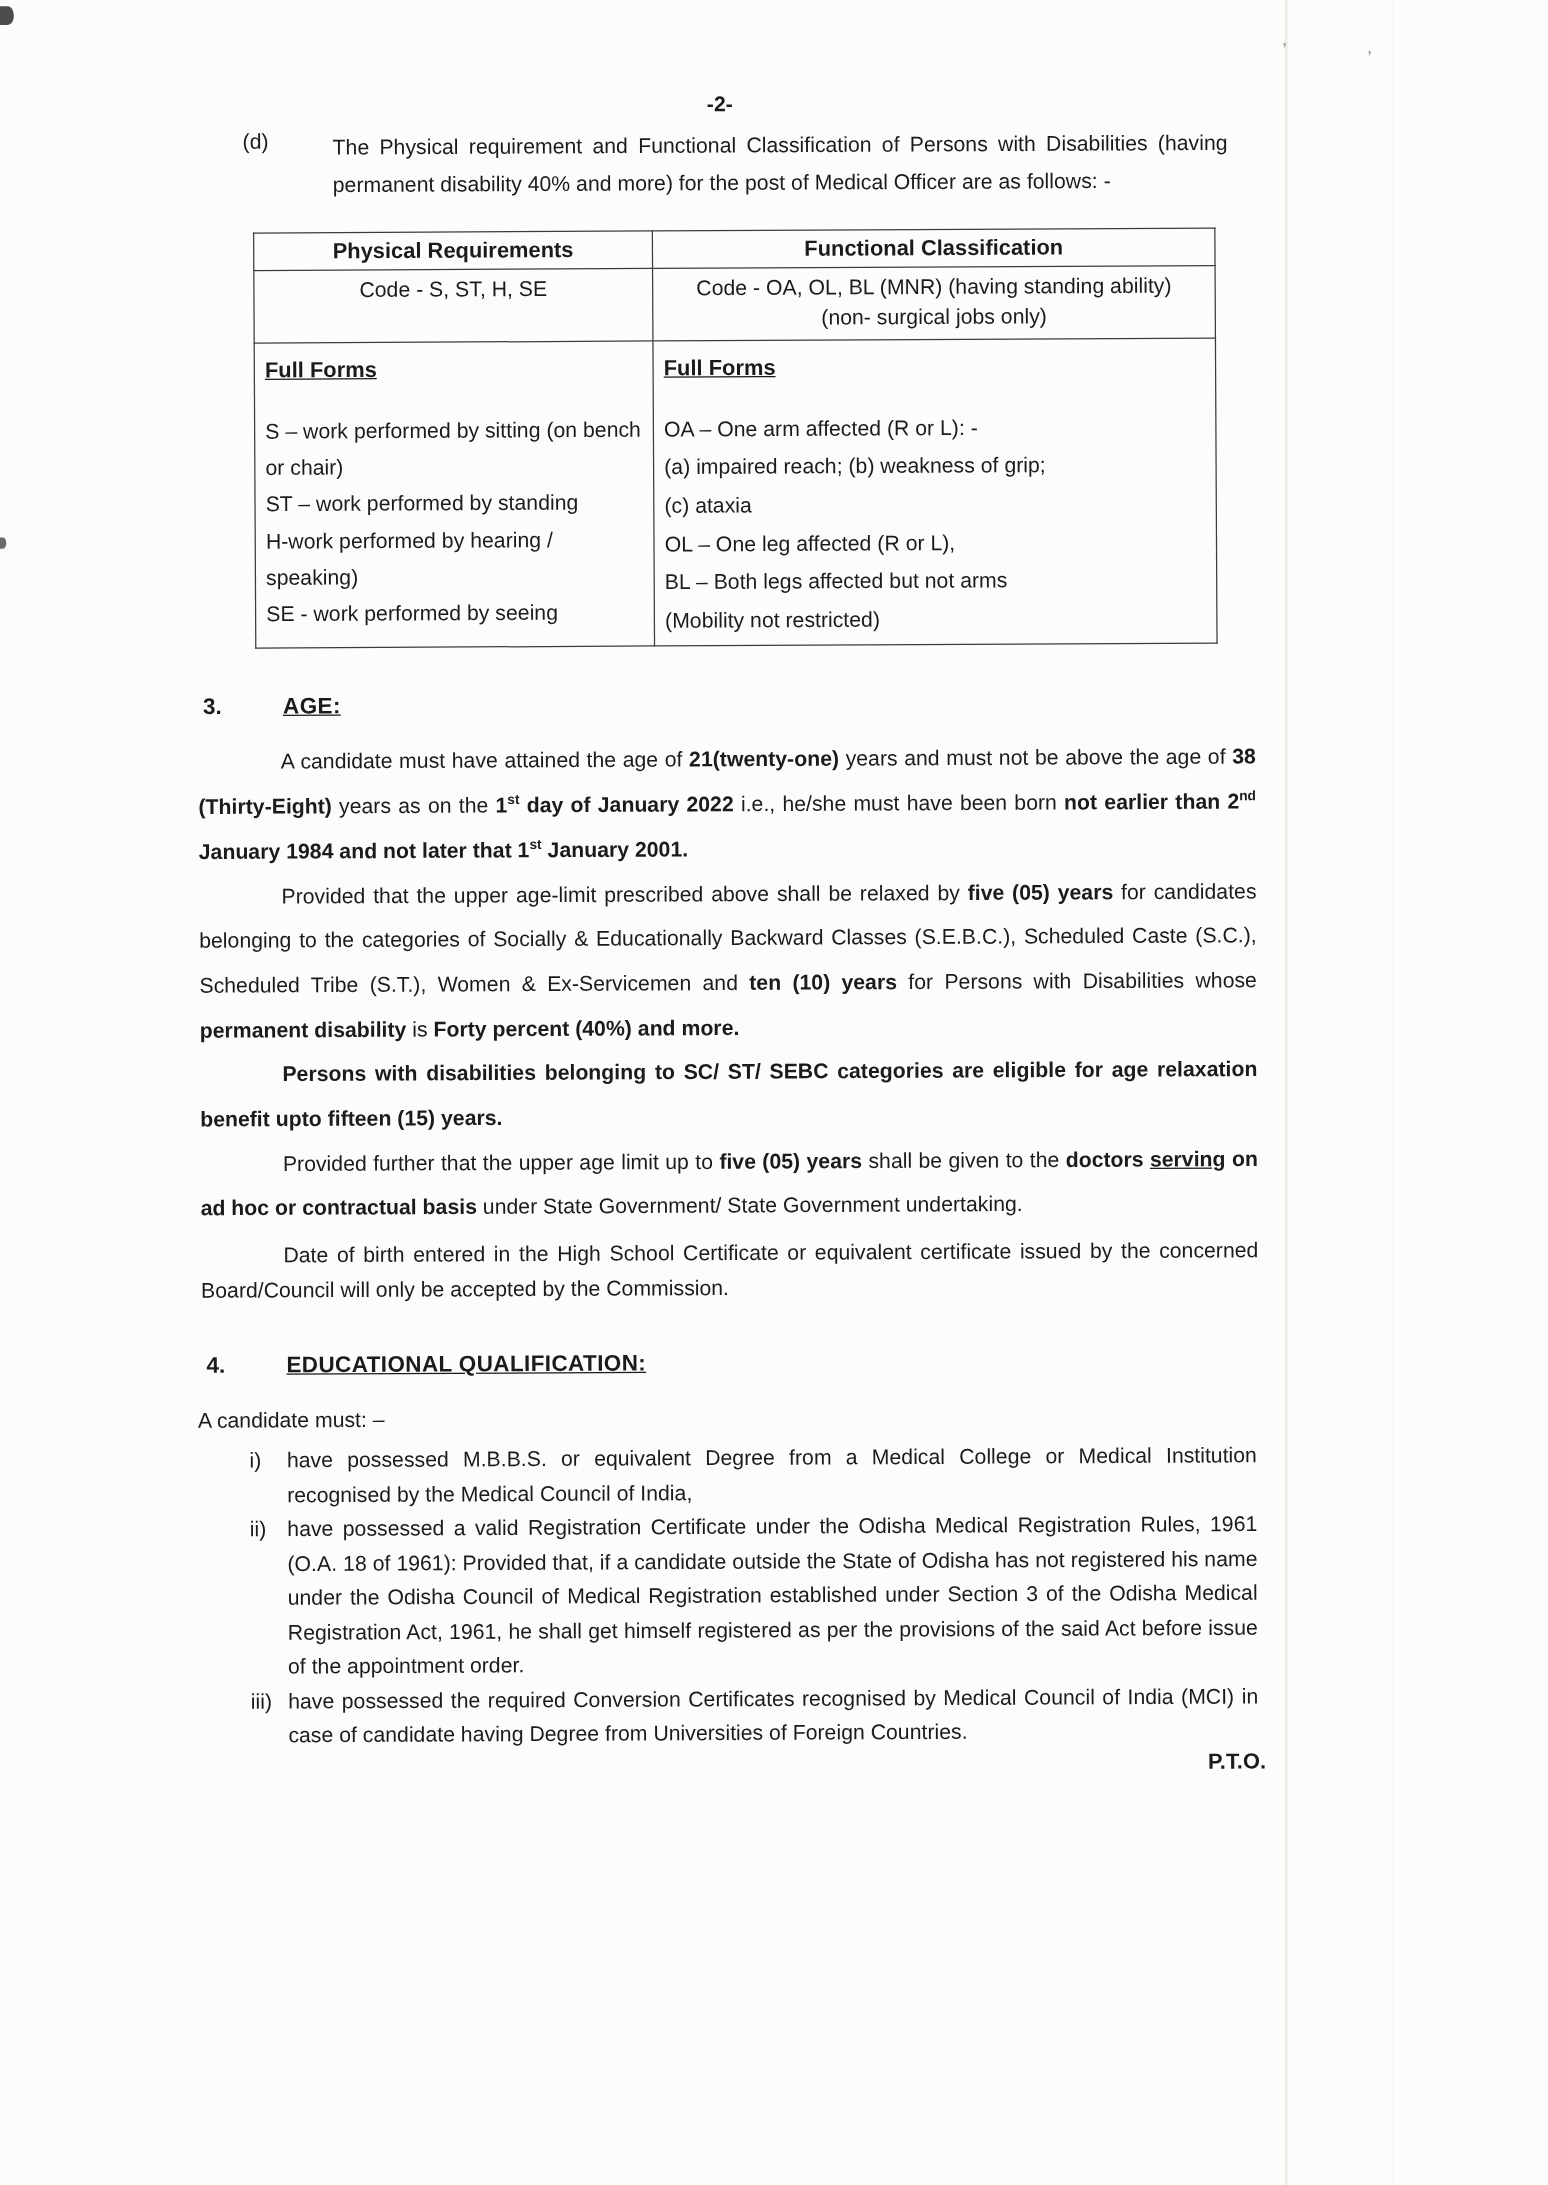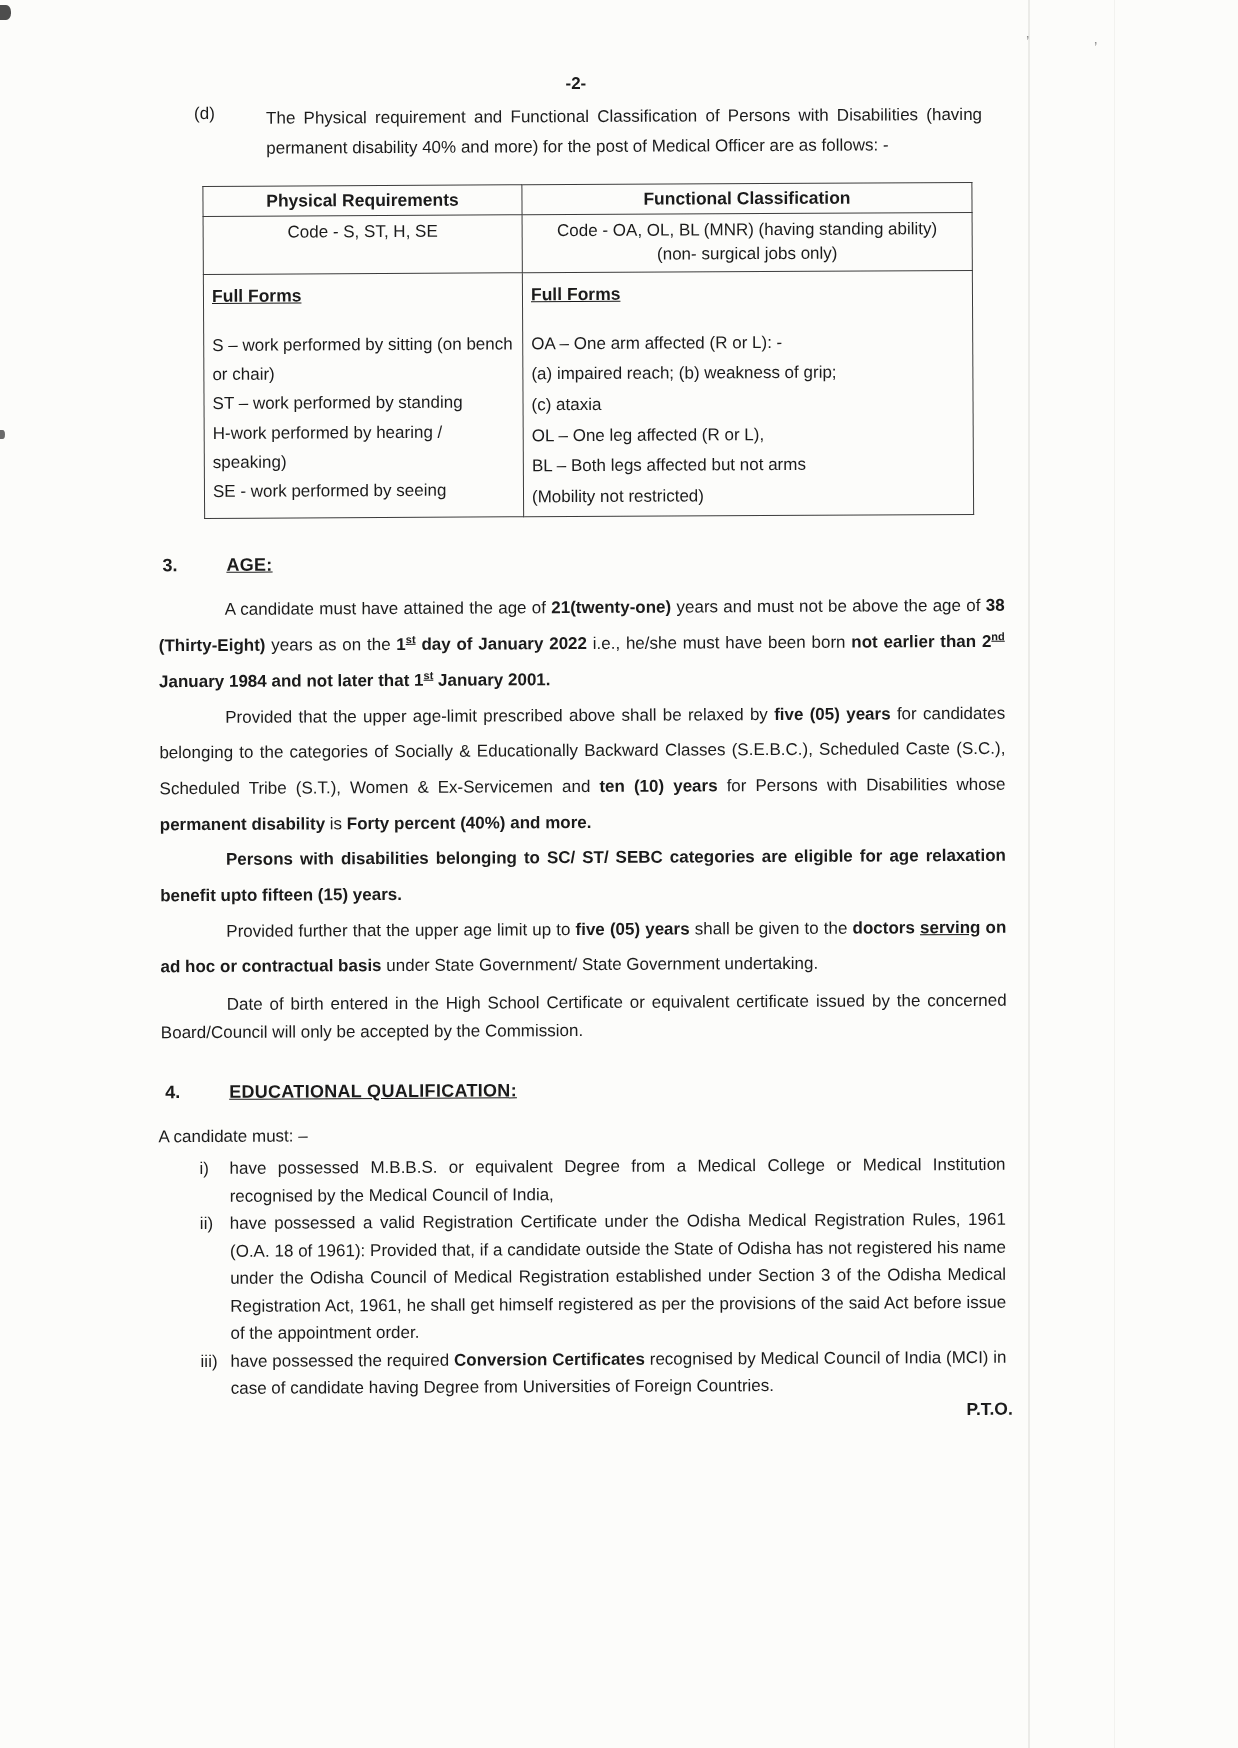--- a/index.html
+++ b/index.html
@@ -48,21 +48,21 @@
   .para.tight { line-height:1.62; margin-top:6px; }
 
   .edu-lead { margin:24px 0 0 157px; font-size:17px; }
   .edu-items { margin:8px 0 0 198px; font-size:17px; }
   .edu-item { display:flex; }
   .edu-marker { width:30px; flex:none; line-height:1.62; }
   .edu-text { width:776px; text-align:justify; line-height:1.62; }
 
   .pto { width:1010px; text-align:right; font-weight:700; font-size:17.5px; margin-top:0; }
 
-  sup { font-size:11px; line-height:0;text-decoration:underline; }
+  sup { font-size:11px; line-height:0; }
 </style>
 </head>
 <body>
 
 <div class="page">
   <div class="fold-line fold-a"></div>
   <div class="fold-line fold-b"></div>
   <div class="corner-mark"></div>
   <div class="edge-speck"></div>
   <div class="stray-mark stray-a">’</div>
@@ -153,20 +153,20 @@
     <div class="edu-text"><span>have possessed M.B.B.S. or equivalent Degree from a Medical College or Medical Institution recognised by the Medical Council of India,</span></div>
   </div>
 
   <div class="edu-item">
     <div class="edu-marker">ii)</div>
     <div class="edu-text"><span>have possessed a valid Registration Certificate under the Odisha Medical Registration Rules, 1961 (O.A. 18 of 1961): Provided that, if a candidate outside the State of Odisha has not registered his name under the Odisha Council of Medical Registration established under Section 3 of the Odisha Medical Registration Act, 1961, he shall get himself registered as per the provisions of the said Act before issue of the appointment order.</span></div>
   </div>
 
   <div class="edu-item">
     <div class="edu-marker">iii)</div>
-    <div class="edu-text"><span>have possessed the required </span><span style="font-weight: 700;">Conversion Certificates</span><span> recognised by Medical Council of India (MCI) in case of candidate having Degree from Universities of Foreign Countries.</span></div>
+    <div class="edu-text"><span>have possessed the required </span><span style="font-weight: 400;">Conversion Certificates</span><span> recognised by Medical Council of India (MCI) in case of candidate having Degree from Universities of Foreign Countries.</span></div>
   </div>
 </div>
 
     <div class="pto">P.T.O.</div>
 
   </div>
 </div>
 
 </body></html>

